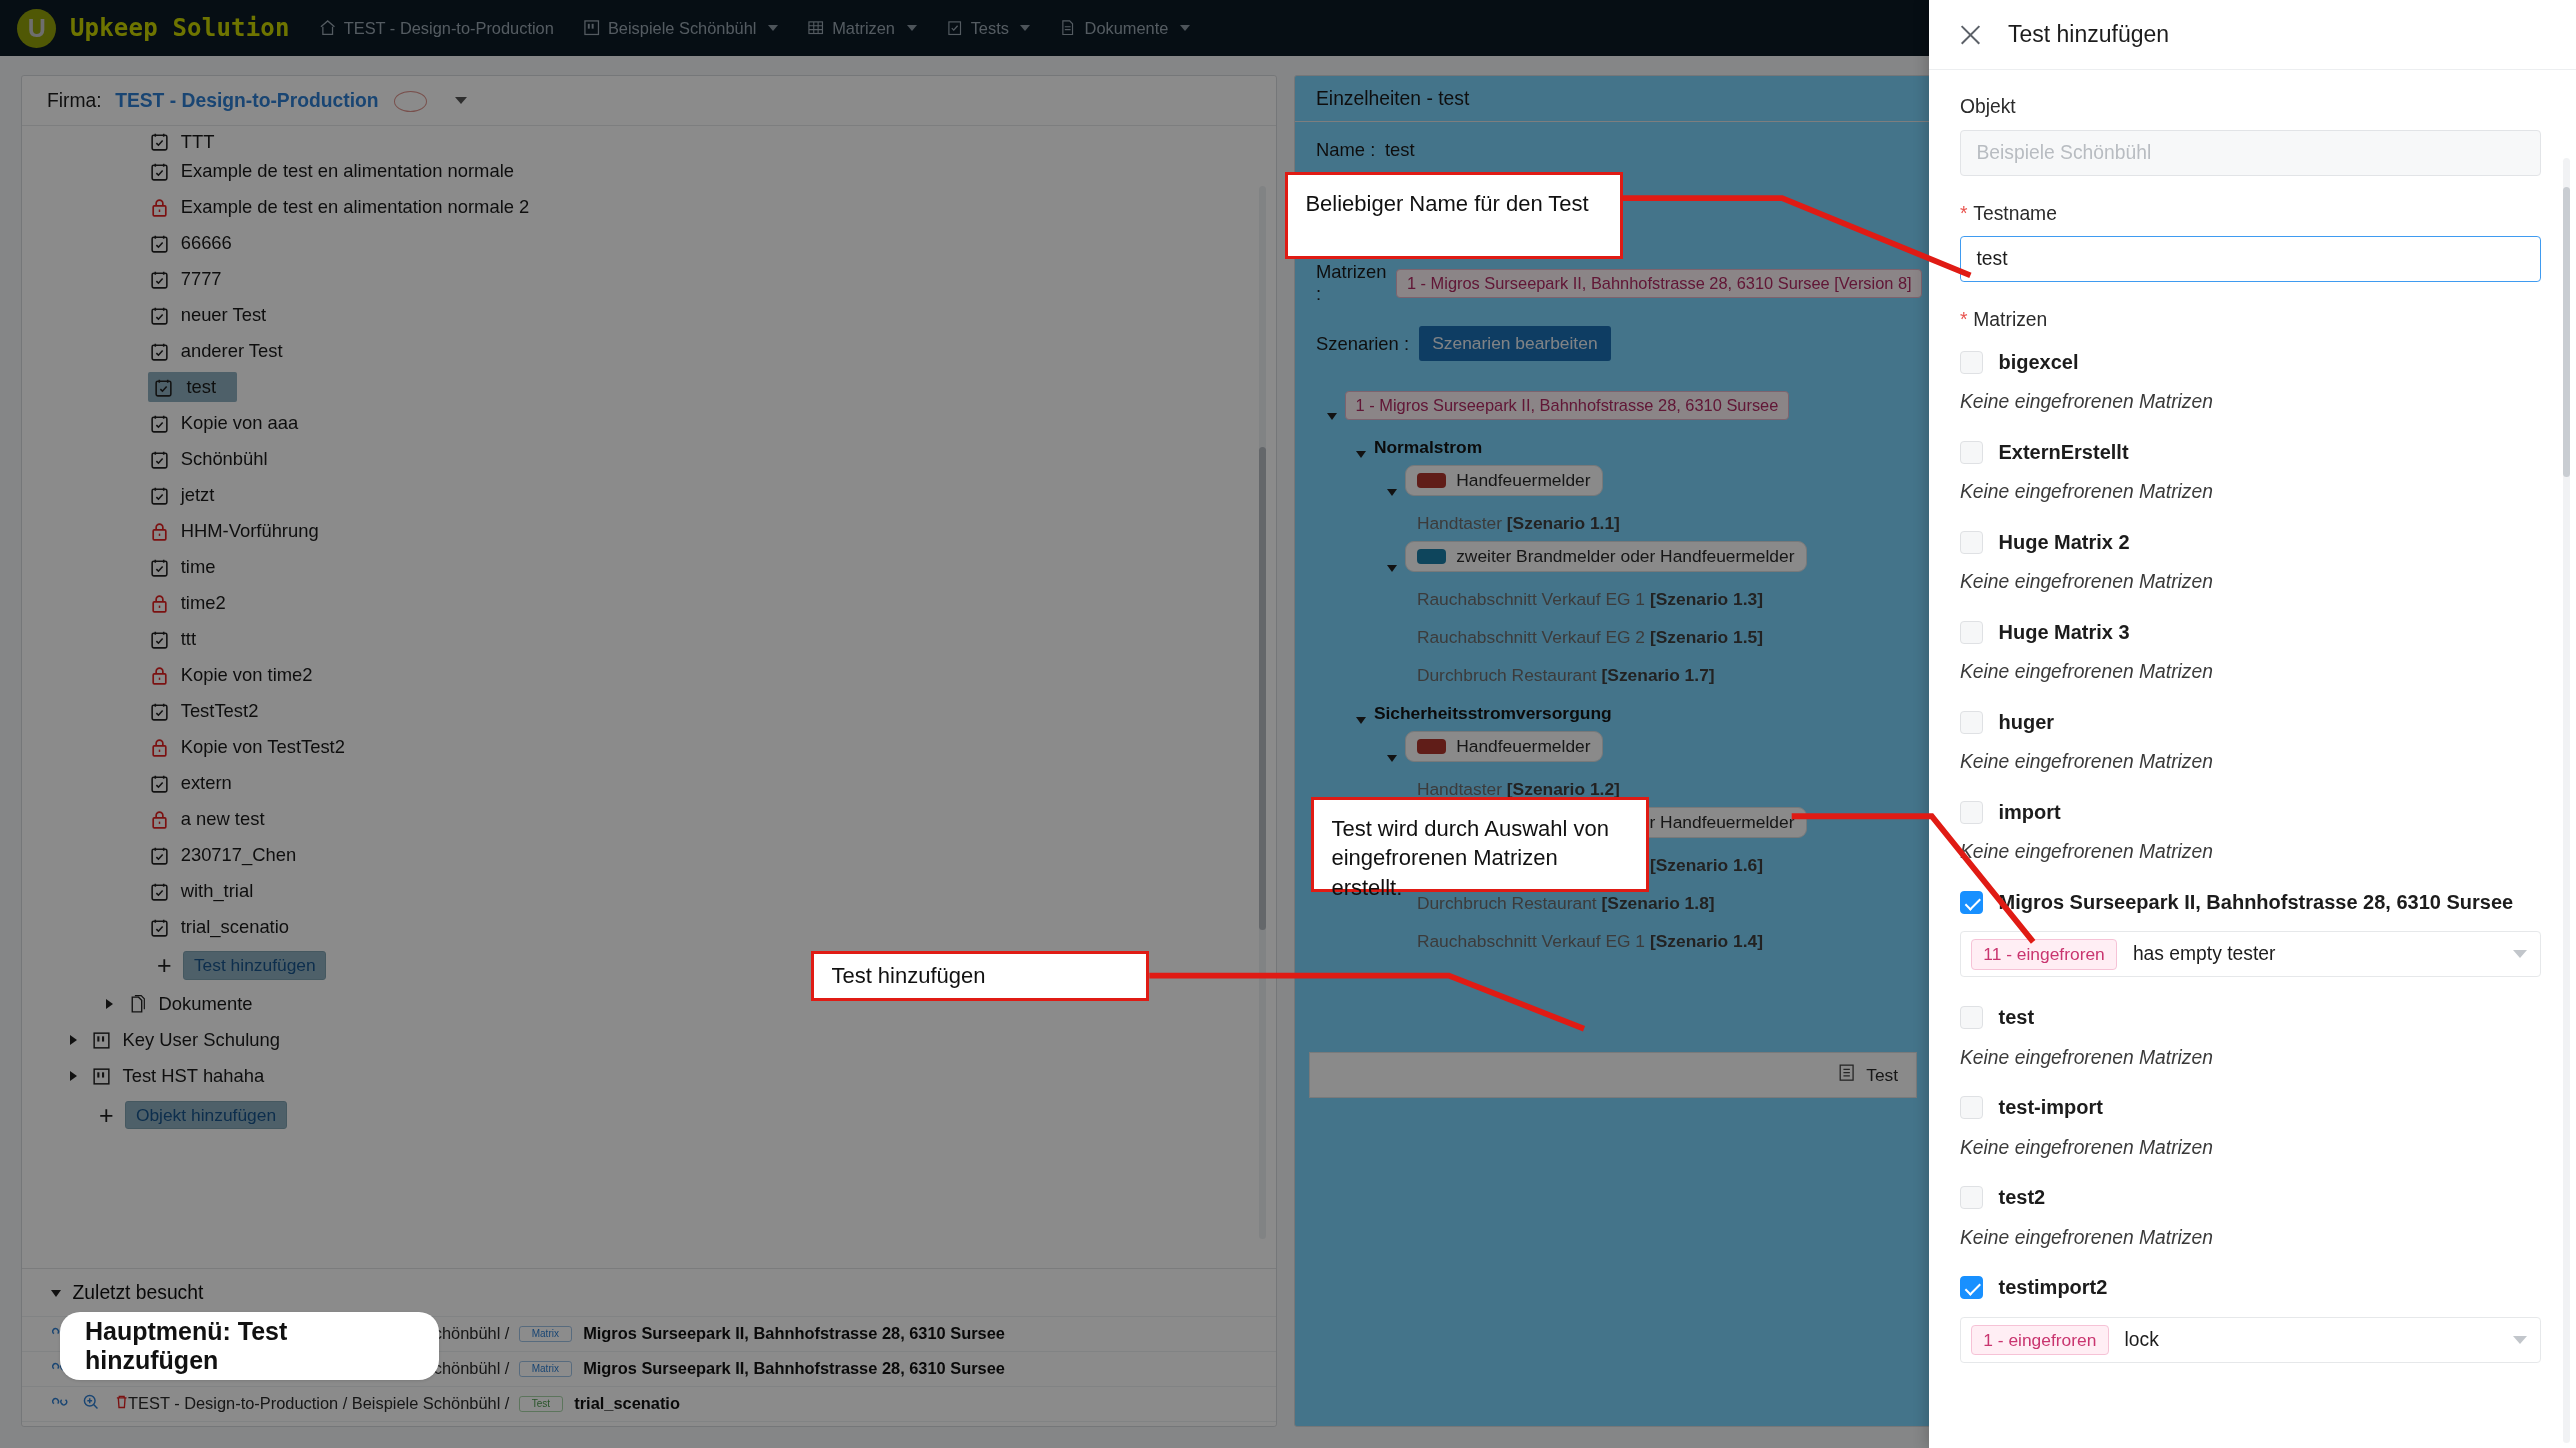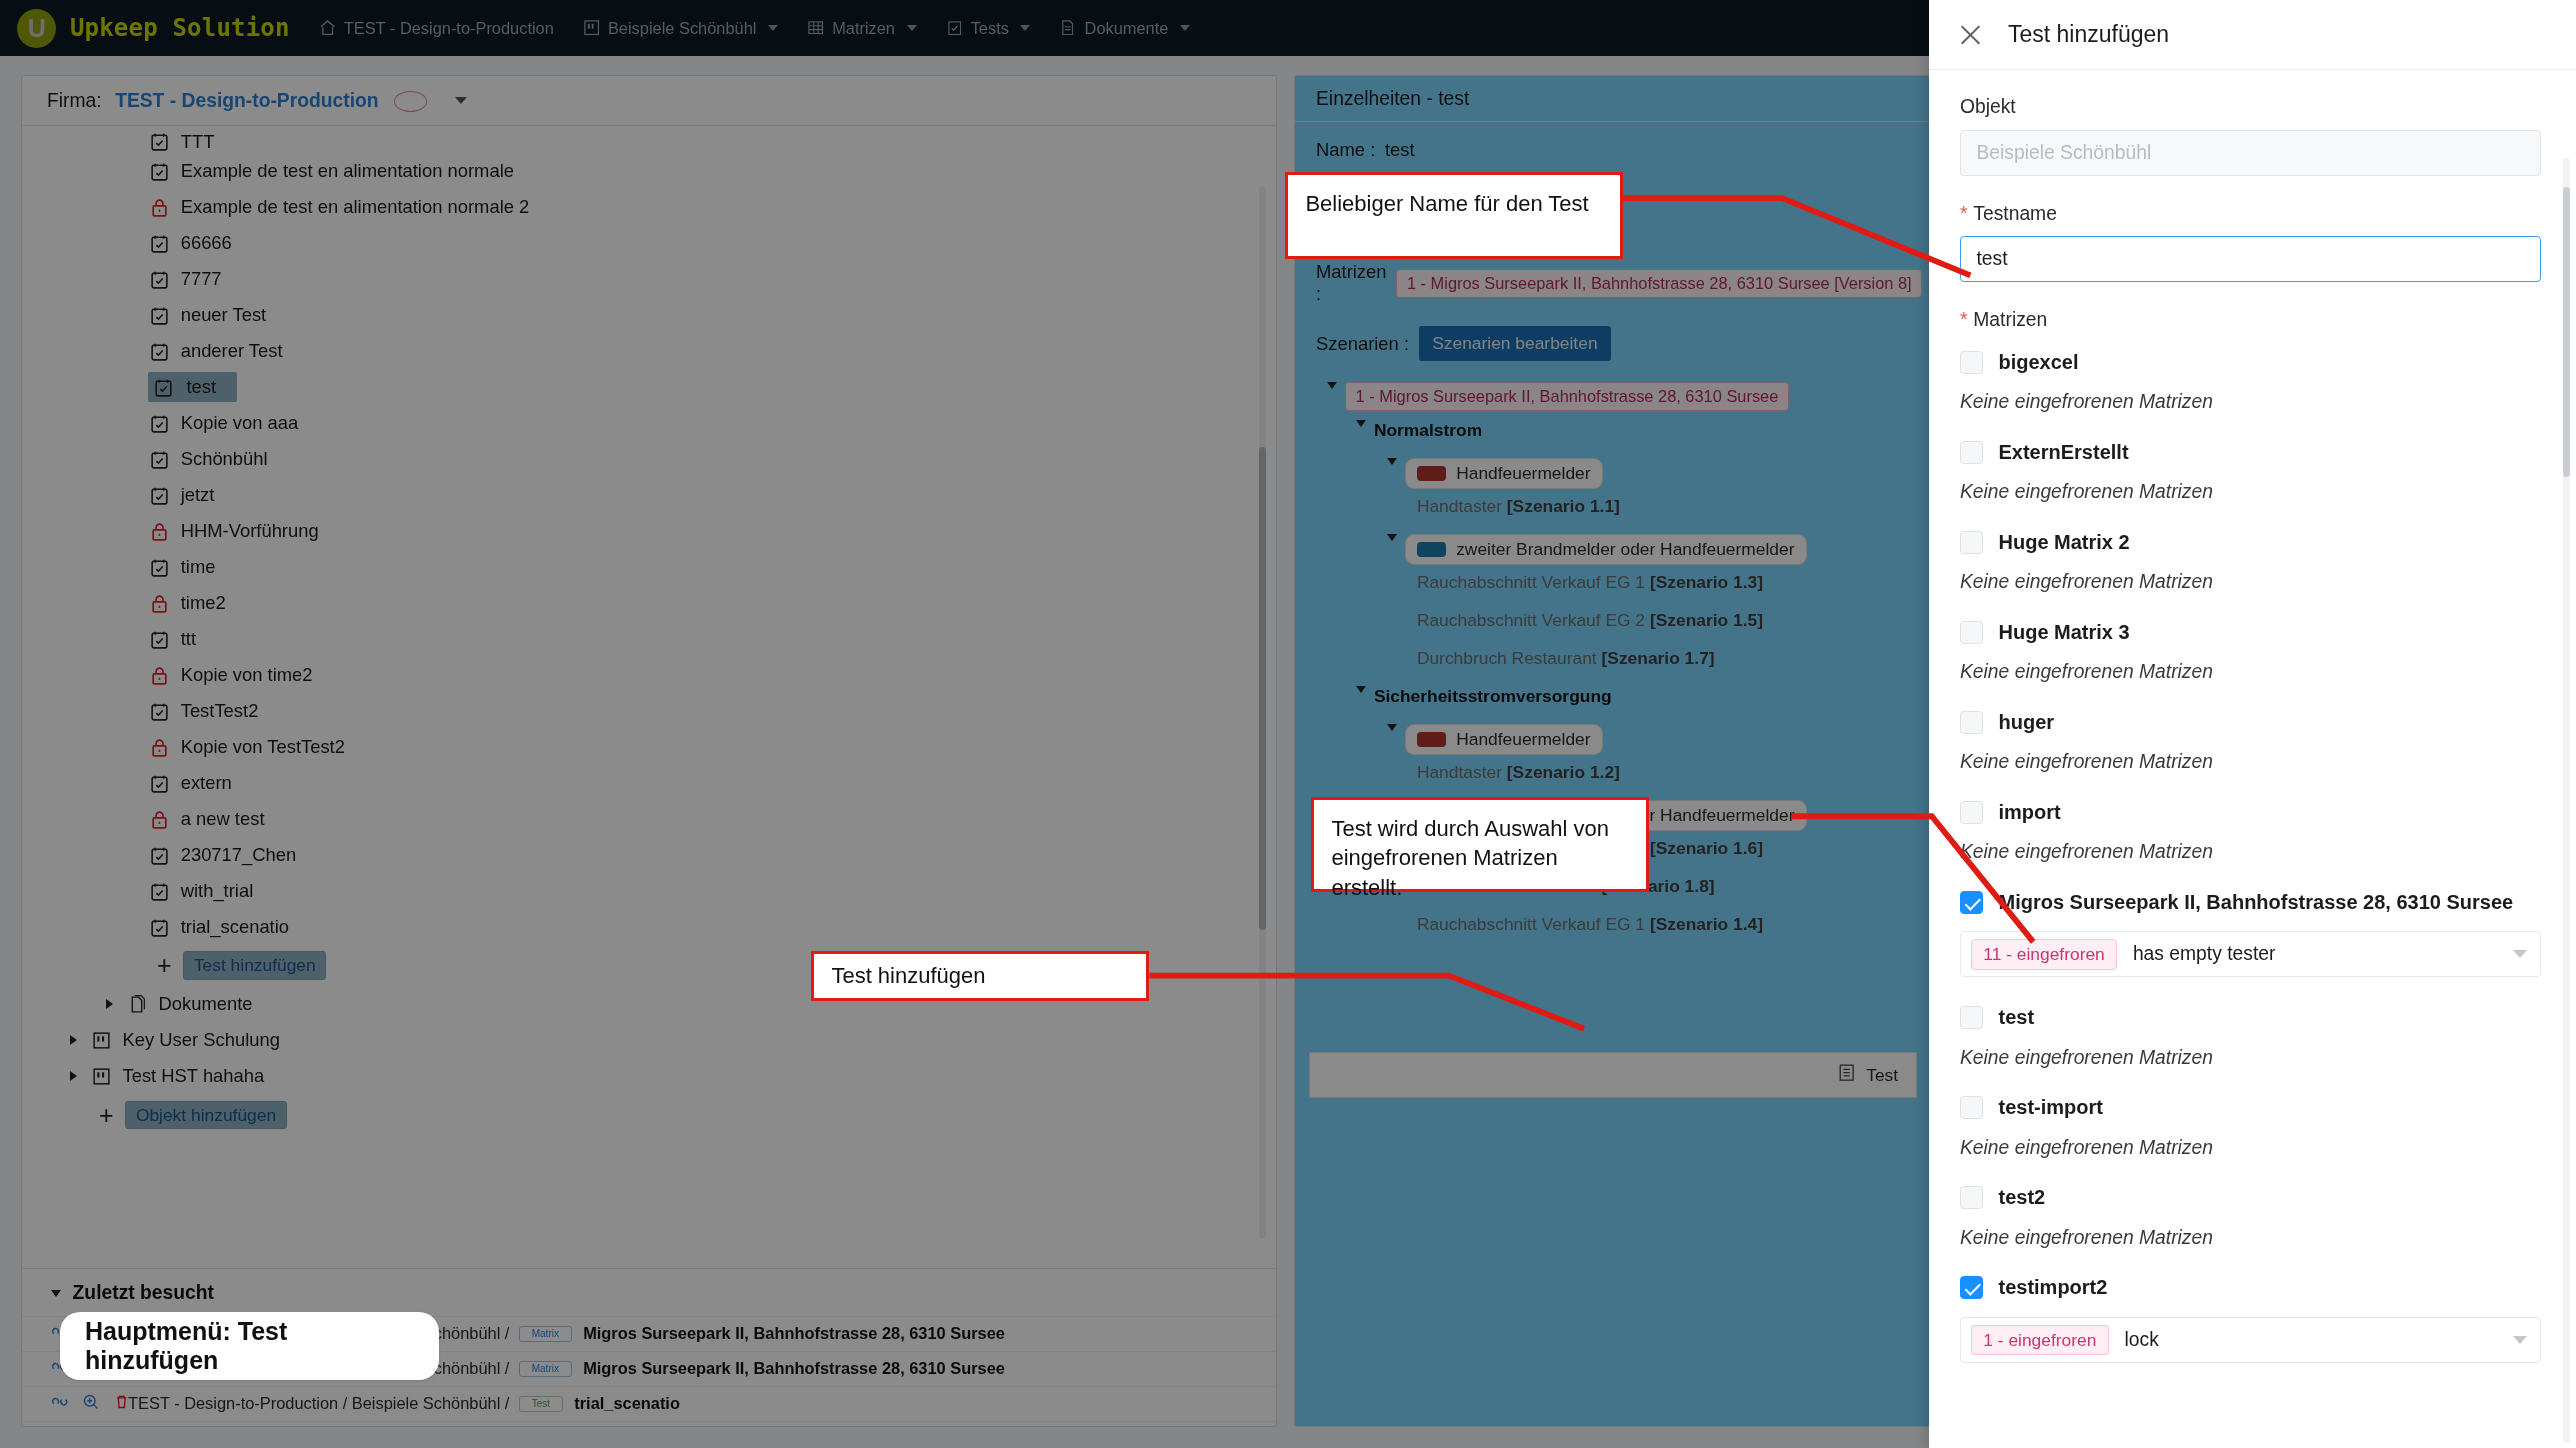--- a/index.html
+++ b/index.html
@@ -65,42 +65,42 @@
   .trow.selected { }
   .sel-wrap { background:#8fb0bf; display:flex; align-items:center; padding: 1px 11.6px 1px 3.9px; border-radius:1.9px;}
   .twisty { width: 21px; height: 21px; margin-right: 5.8px; flex:0 0 auto; display:flex;align-items:center;justify-content:center;}
   .tri-right { width:0;height:0;border-top:5.8px solid transparent;border-bottom:5.8px solid transparent;border-left:7.7px solid #222;}
   .tri-down { width:0;height:0;border-left:5.8px solid transparent;border-right:5.8px solid transparent;border-top:7.7px solid #222;}
   .addbtn { display:flex; align-items:center; gap:11.6px; }
   .plus { font-size: 25px; color:#222; line-height: 1; font-weight: 300;}
   .chip-blue { background:#8fb0bf; border:1px solid #7fa0b0; color:#18548c; font-size:17.4px; padding:2.9px 9.7px; border-radius:2.9px;}
 
   .zuletzt-sep { border-top: 1px solid #e0e2e4; margin-top: 5.8px; }
-  .zuletzt-head { display:flex; align-items:center; gap:11.6px; padding: 13.5px 0 11.6px 29px; font-size: 19.3px; font-weight: bold; color:#111; }
+  .zuletzt-head { display:flex; align-items:center; gap:11.6px; padding: 13.5px 0 11.6px 29px; font-size: 19.3px; font-weight: normal; color:#111; }
   .zrow { display:flex; align-items:center; height:35px; font-size:16.4px; color:#232323; padding-left:29px; border-top:1px solid #eceef0; gap:0; }
   .zrow .zicons { display:flex; align-items:center; gap:13.5px; width:77px; flex:0 0 auto;}
   .zrow .zpath { color:#2b2b2b; margin-right:9.7px; white-space:nowrap;}
   .tag { font-size:10px; padding:1.9px 11.6px; border-radius:2.9px; margin-right:11.6px; }
   .tag-matrix { color:#2f7fd1; border:1px solid #9fc3e6; background:#fff; }
   .tag-test { color:#4c9a4c; border:1px solid #a8d6a8; background:#fff; }
   .zname { font-weight: bold; color:#121212; white-space:nowrap;}
 
   
   .center-panel {
     position: absolute; left: 1294px; top: 75px; width: 637px; height: 1352px;
     background: #7dd3fc; border: 1px solid #d6d9dc; border-radius: 2.9px; overflow: hidden; z-index: 10;
   }
   .cp-head { height: 46px; display:flex; align-items:center; padding-left: 21px; font-size: 19.3px; color:#1b1b1b; border-bottom:1px solid #e3e5e7;}
   .cp-body { padding: 17.4px 21px 0 21px; position: relative; }
   .cp-line { display:flex; align-items:center; font-size:18.4px; color:#1b1b1b; margin-bottom: 21px; gap:9.7px;}
   .cp-key { color:#1b1b1b; }
   .pill-matrix { border:1px solid #e3b5c8; background:#fdf2f6; color:#b12a63; font-size:16.4px; padding:3.9px 9.7px; border-radius:3.9px; white-space:nowrap;}
   .btn-blue { background:#1a6fb5; color:#e9eef3; font-size:17.4px; padding:6.8px 13.5px; border-radius:2.9px; }
   .cp-tree { padding-left: 3.9px; }
-  .ctrow { display:flex; align-items:flex-start; height:38px; font-size:17.4px; color:#2b2b2b; }
+  .ctrow { display:flex; align-items:flex-end; height:38px; font-size:17.4px; color:#2b2b2b; }
   .ctrow .ct-tw { width: 25px; display:flex; align-items:center; justify-content:center; flex:0 0 auto;}
   .ct-bold { font-weight: bold; color:#141414; }
   .box-node { display:inline-flex; align-items:center; gap:9.7px; border:1px solid #d9dcdf; background:#fcfcfc; border-radius:9px; padding:3.9px 11.6px; }
   .swatch { width:29px; height:15.5px; border-radius:3.9px; display:inline-block;}
   .leaf-txt { color:#6c6c6c; font-size:17.4px;}
   .leaf-bold { color:#3f3f3f; font-weight:bold;}
   .cp-footer-box { position:absolute; left:13.5px; right:13.5px; top:976px; height:46px; border:1px solid #dcdee1; background:#fbfbfb; display:flex; align-items:center; justify-content:flex-end; padding-right:17.4px; gap:9.7px; font-size:17.4px; color:#2b2b2b;}
 
   
   .drawer {

